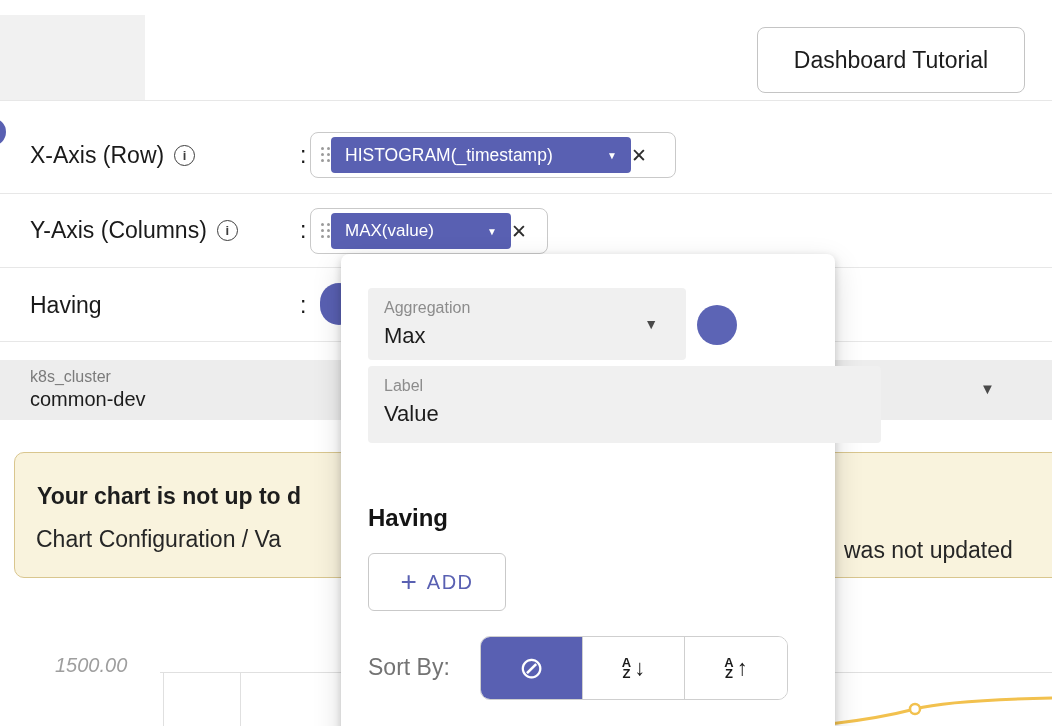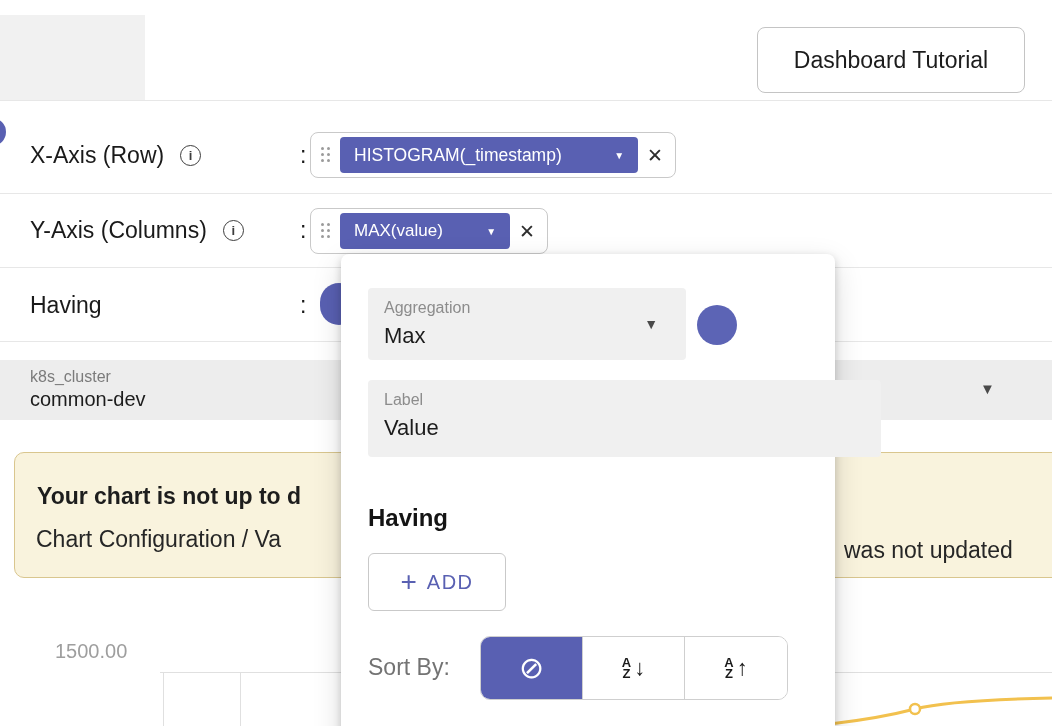--- a/index.html
+++ b/index.html
@@ -12,31 +12,31 @@
   .tutorial-btn { position:absolute; left:757px; top:27px; width:268px; height:66px;
     background:#ffffff; border:1px solid #c4c4c4; border-radius:8px;
     font-family:"Liberation Sans", sans-serif; font-size:23px; color:#1c1c1c; cursor:pointer; }
 
   .divider { position:absolute; left:0; width:1052px; height:1px; background:#e7e7e7; }
   .d1 { top:100px; } .d2 { top:193px; } .d3 { top:267px; } .d4 { top:341px; }
 
   .left-badge { position:absolute; left:-22px; top:118px; width:28px; height:28px;
     border-radius:50%; background:#5960b2; }
 
-  .row-label { position:absolute; left:30px; height:45px; display:flex; align-items:center; gap:16px; }
+  .row-label { position:absolute; left:30px; height:45px; display:flex; align-items:center; gap:10px; }
   .lbl { font-size:23px; color:#1a1a1a; }
   .info-icon { width:21px; height:21px; border:1.6px solid #3d3d3d; border-radius:50%;
     display:inline-flex; align-items:center; justify-content:center;
     font-size:13px; font-weight:700; color:#3d3d3d; line-height:1; }
   .colon { position:absolute; left:300px; height:45px; display:flex; align-items:center;
     font-size:23px; color:#1a1a1a; }
 
   .chip { position:absolute; left:310px; height:46px; background:#fff;
     border:1px solid #c9c9c9; border-radius:8px; display:flex; align-items:center;
-    padding:0 12px 0 10px; gap:9px; }
+    padding:0 12px 0 10px; gap:0; }
   .drag { display:grid; grid-template-columns:4px 4px; grid-auto-rows:4px; gap:2px; }
   .drag i { width:3px; height:3px; border-radius:50%; background:#9b9b9b; }
   .chip-btn { border:none; cursor:pointer; background:#5960b2; color:#ffffff; border-radius:4px;
     height:36px; display:flex; align-items:center; justify-content:space-between;
     padding:0 14px; font-family:"Liberation Sans", sans-serif; font-size:17.5px; }
   .caret-w { font-size:10px; color:#ffffff; margin-left:12px; }
   .close { font-size:19px; color:#2d2d2d; cursor:pointer; line-height:1; }
 
   .filter-sliver { position:absolute; left:320px; top:283px; width:38px; height:42px;
     border-radius:21px; background:#5960b2; }
@@ -45,31 +45,31 @@
   .var-name { position:absolute; left:30px; top:8px; font-size:16px; color:#7b7b7b; }
   .var-value { position:absolute; left:30px; top:28px; font-size:20px; color:#1c1c1c; }
   .var-caret { position:absolute; left:980px; top:20px; font-size:15px; color:#4a4a4a; cursor:pointer; }
 
   .warning { position:absolute; left:14px; top:452px; width:1210px; height:126px;
     background:#f9f3dd; border:1.5px solid #d9c68e; border-radius:10px; }
   .warn-title { position:absolute; left:22px; top:30px; font-size:23px; font-weight:700; color:#1d1d1d; white-space:nowrap; }
   .warn-body { position:absolute; left:21px; top:73px; font-size:23px; color:#262626; white-space:nowrap; }
   .warn-body-right { position:absolute; left:829px; top:73px; font-size:23px; color:#262626; white-space:nowrap;margin-top:11px; }
 
-  .y-tick { position:absolute; left:55px; top:640px; font-size:20px; color:#9e9e9e; }
+  .y-tick { position:absolute; left:55px; top:654px; font-size:20px; color:#9e9e9e;font-style:italic; }
   .axis-h { position:absolute; left:160px; top:672px; width:892px; height:1px; background:#e0e0e0; }
   .grid-v { position:absolute; top:672px; width:1px; height:54px; background:#e0e0e0; }
   .gv1 { left:163px; } .gv2 { left:240px; }
   .chart-svg { position:absolute; left:830px; top:695px; }
 
   .popup { position:absolute; left:341px; top:254px; width:494px; height:500px;
     background:#ffffff; border-radius:8px; box-shadow:0 3px 8px rgba(0,0,0,0.18), 0 10px 30px rgba(0,0,0,0.14); z-index:10; }
   .field { position:absolute; left:27px; background:#f0f0f0; border-radius:4px; }
   .f-agg { top:34px; width:318px; height:72px; }
-  .f-label { top:126px; width:513px; height:77px; }
+  .f-label { top:112px; width:513px; height:77px; }
   .field .f-name { position:absolute; left:16px; top:11px; font-size:16px; color:#8c8c8c; }
   .field .f-value { position:absolute; left:16px; top:35px; font-size:22px; color:#1c1c1c; }
   .field .f-caret { position:absolute; right:28px; top:28px; font-size:14px; color:#4a4a4a; cursor:pointer; }
   .color-dot { position:absolute; left:356px; top:51px; width:40px; height:40px; border-radius:50%;
     background:#5c64b5; cursor:pointer; }
   .having { position:absolute; left:27px; top:250px; font-size:24px; font-weight:700; color:#141414; }
   .add-btn { position:absolute; left:27px; top:299px; width:138px; height:58px; background:#fff;
     border:1px solid #c9c9c9; border-radius:6px; display:flex; align-items:center; justify-content:center;
     gap:10px; cursor:pointer; font-family:"Liberation Sans", sans-serif; }
   .add-plus { font-size:28px; color:#5960b2; font-weight:400; line-height:1; }

